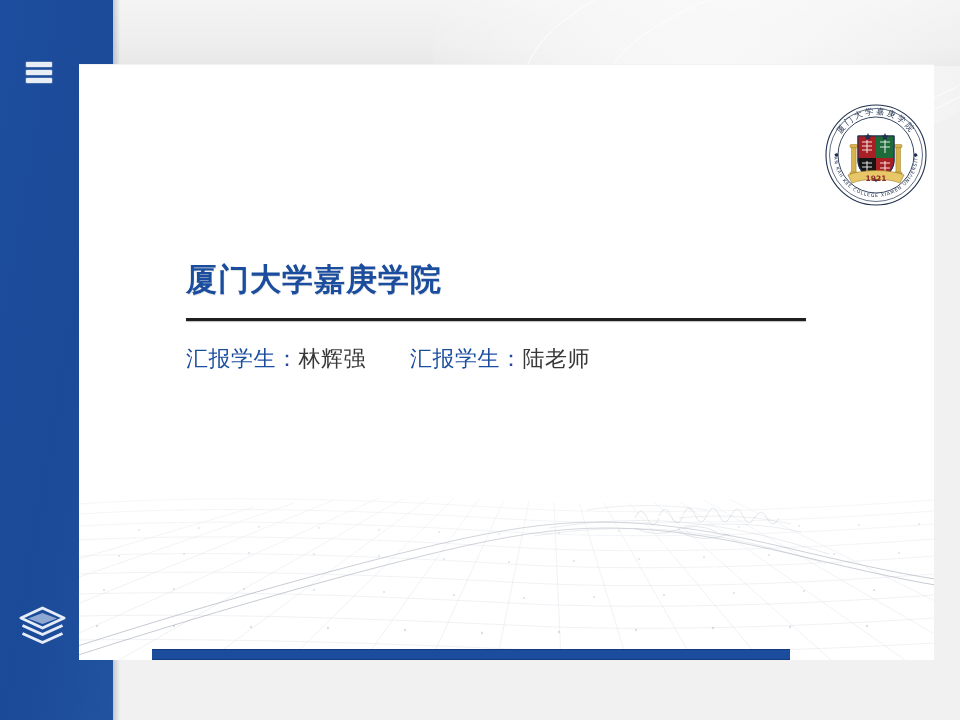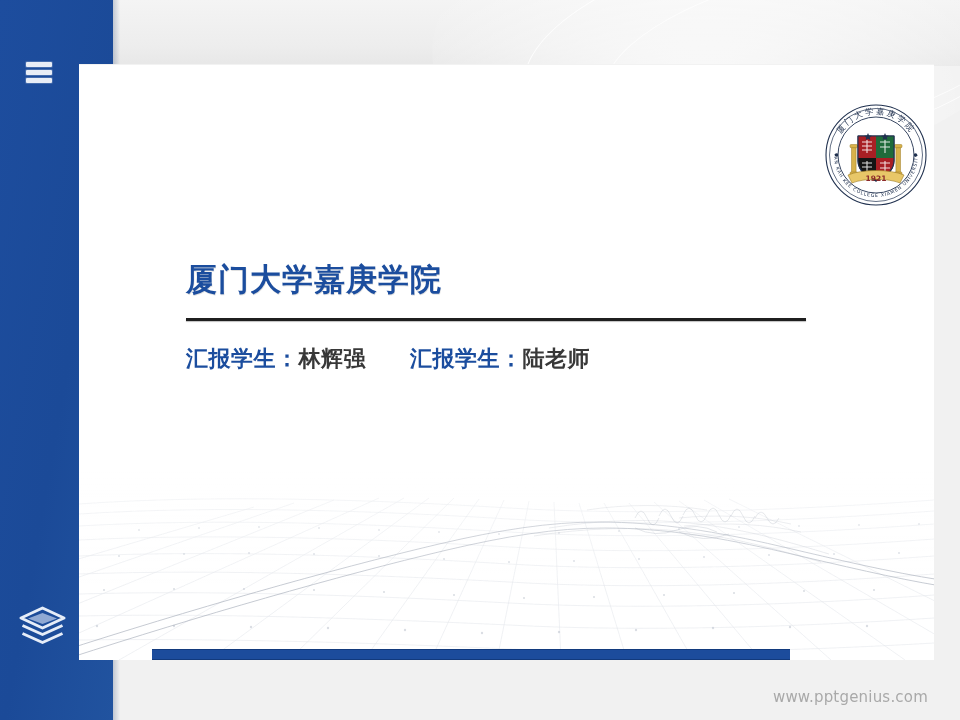--- a/index.html
+++ b/index.html
@@ -158,28 +158,27 @@
     box-shadow: 0 1px 1px rgba(0,0,0,0.25);
   }
   .byline {
     margin: 24px 0 0 0;
     font-size: 22px;
     line-height: 1.3;
     color: #333333;
     white-space: nowrap;
   }
   .byline .lab {
-    font-weight: bold;
+    font-weight: normal;
     color: #1b4d9e;
     letter-spacing: 0.5px;
   }
   .byline .val {
     color: #383838;
     letter-spacing: 0.5px;
-    font-weight: bold;
   }
   .byline .gap {
     display: inline-block;
     width: 44px;
   }
 
   
   .watermark {
     position: absolute;
     right: 32px; bottom: 14px;
@@ -422,15 +421,14 @@
       <div class="divider"></div>
 
       <div class="byline">
         <span class="lab">汇报学生：</span><span class="val">林辉强</span><span class="gap"></span><span class="lab">汇报学生：</span><span class="val">陆老师</span>
       </div>
     </div>
 
   </div>
   <div class="slide-edge-top"></div>
 
-  <div class="watermark">www.pptgenius.com</div>
 
 </div>
 
 </body></html>

